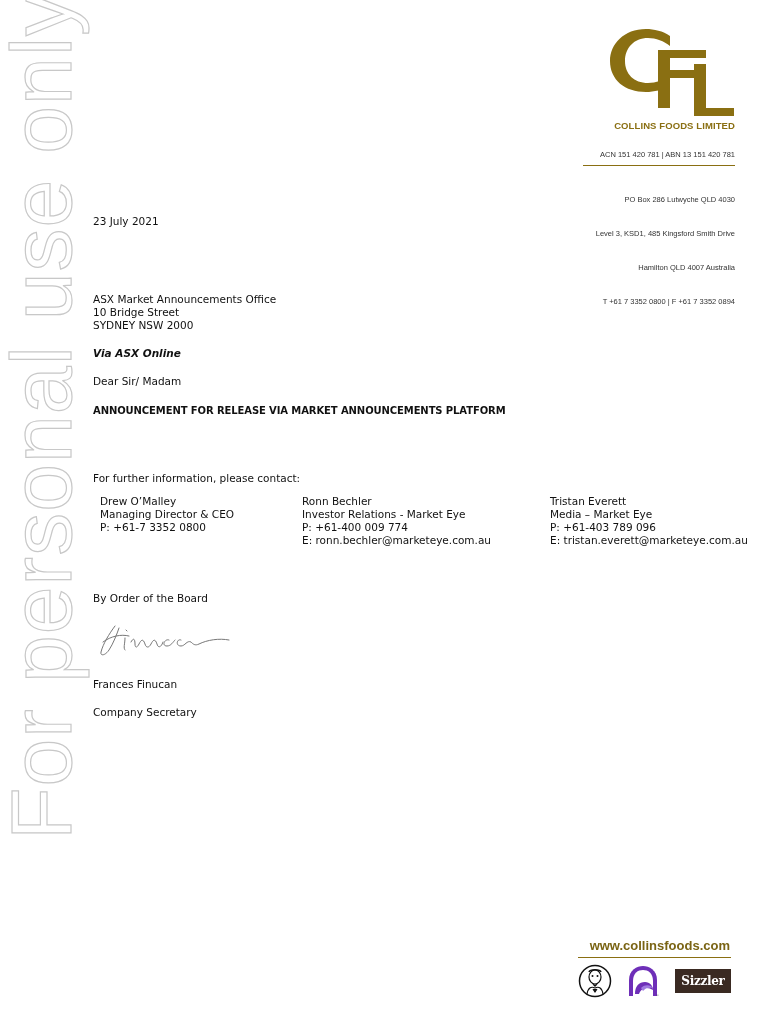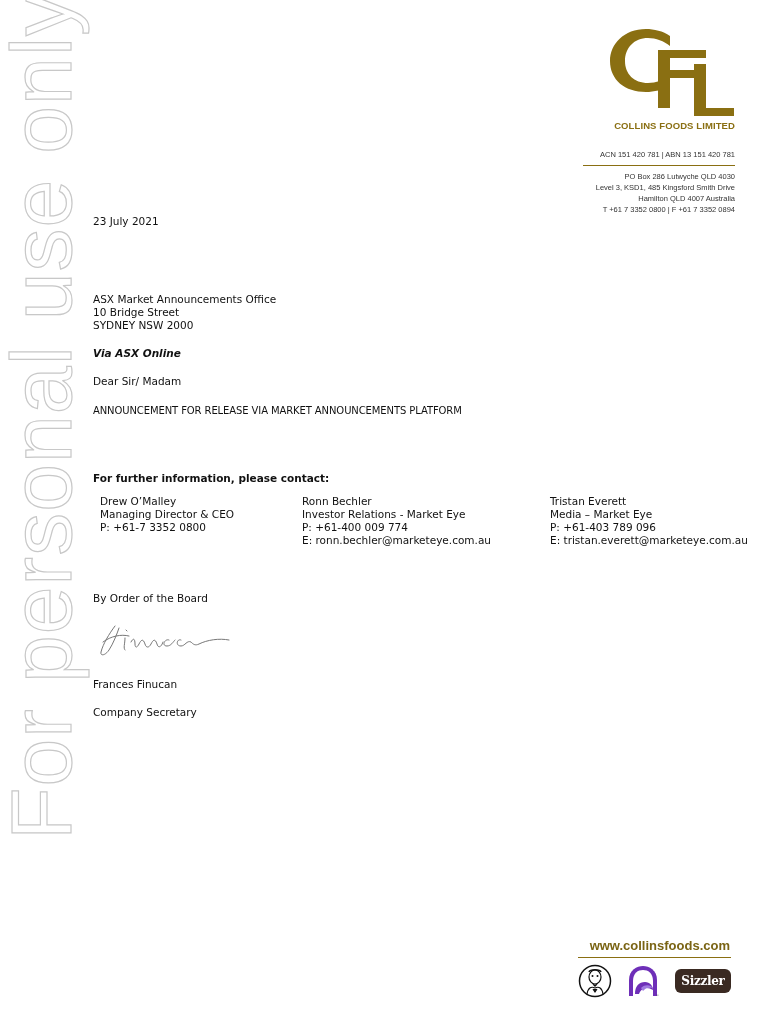--- a/index.html
+++ b/index.html
@@ -76,41 +76,41 @@
       position: absolute;
       left: 540px;
       top: 171px;
       width: 195px;
       text-align: right;
       font-family: "Liberation Sans", sans-serif;
       font-size: 7.5px;
       line-height: 11px;
       color: #333;
     }
-    .address div { white-space: nowrap; }
+    .address div { white-space: nowrap; margin-top: 23px; }
 
     
     .text {
       position: absolute;
       left: 93px;
       font-size: 10.5px;
       line-height: 13px;
       color: #111;
       white-space: nowrap;
     }
     .bold { font-weight: bold; }
     .bold-italic { font-weight: bold; font-style: italic; }
 
     .date { top: 215px; }
     .addr-block { top: 293px; }
     .via { top: 347px; font-style: italic; }
     .dear { top: 375px; }
-    .heading { top: 404px; font-weight: normal; font-size: 10px; letter-spacing: -0.1px; text-align: center; }
+    .heading { top: 404px; font-weight: bold; font-size: 10px; letter-spacing: -0.1px; text-align: center; }
     .para { top: 432px; }
-    .further { top: 472px; font-weight: bold; }
+    .further { top: 472px; font-weight: normal; }
 
     .contact {
       position: absolute;
       top: 495px;
       font-size: 10.5px;
       line-height: 13px;
       white-space: nowrap;
     }
     .contact-1 { left: 100px; }
     .contact-2 { left: 302px; }
@@ -159,21 +159,21 @@
       top: 0;
     }
     .brand-kfc { left: 0; width: 34px; height: 34px; }
     .brand-tacobell { left: 47px; width: 36px; height: 34px; }
     .brand-sizzler {
       left: 97px;
       top: 5px;
       width: 56px;
       height: 24px;
       background: #3a2a22;
-      border-radius: 6px;
+      border-radius: 0;
       display: flex;
       align-items: center;
       justify-content: center;
       color: #ffffff;
       font-family: "DejaVu Serif", serif;
       font-weight: bold;
       font-size: 12px;
       letter-spacing: -0.3px;
     }
   </style>

